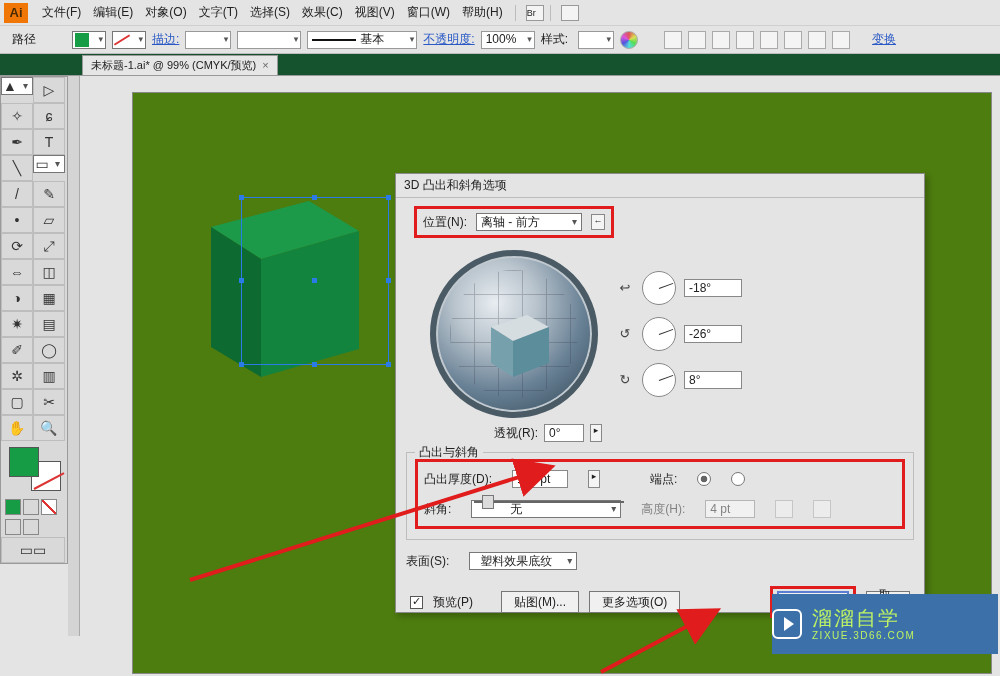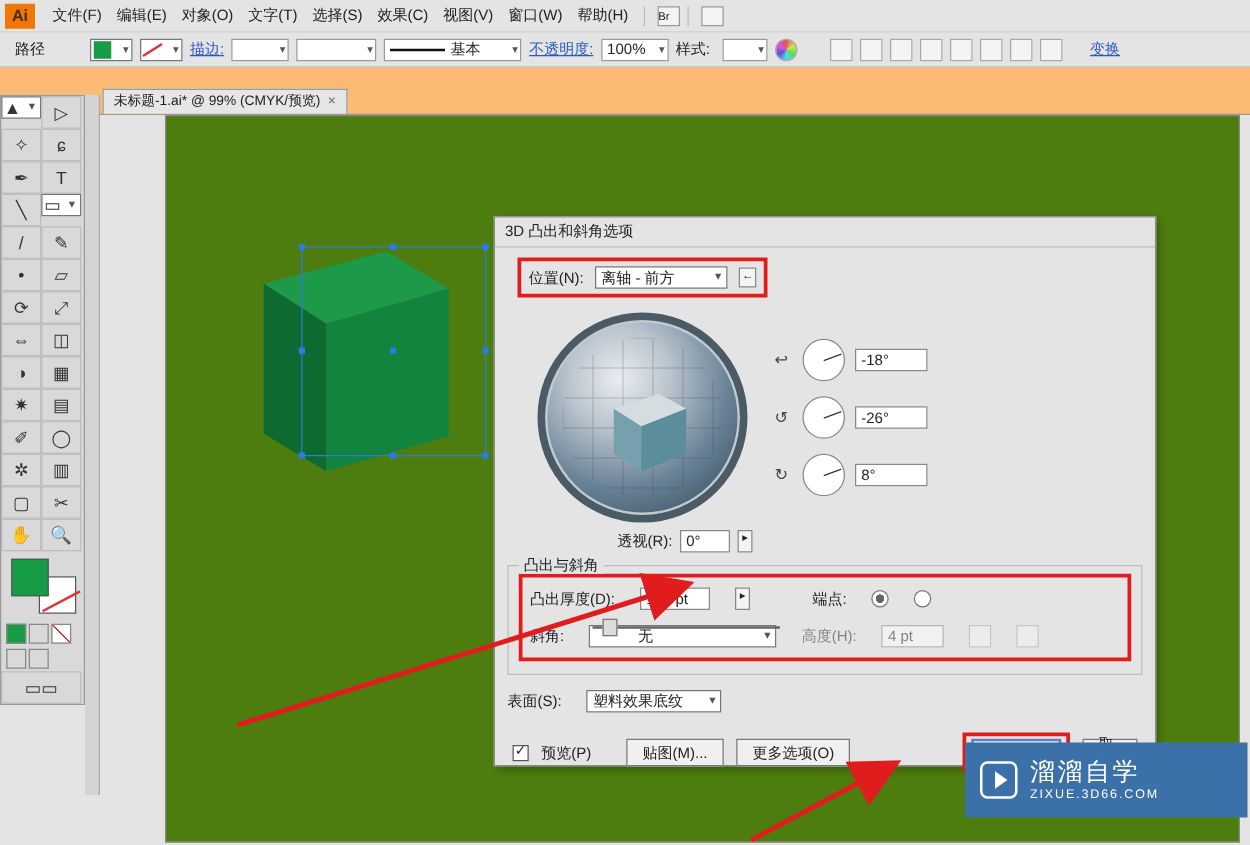--- a/index.html
+++ b/index.html
@@ -28,21 +28,21 @@
   .optbar .label{font-size:12px;margin-right:4px;}
   .swatch{width:34px;height:18px;border:1px solid #777;display:flex;align-items:center;justify-content:space-between;padding:0 2px;background:#fff;}
   .swatch .c{width:14px;height:14px;}
   .swatch .arr{font-size:9px;color:#555;}
   .linkblue{color:#2a59c5;text-decoration:underline;}
   .optdrop{border:1px solid #999;height:18px;background:#fff;display:flex;align-items:center;padding:0 14px 0 4px;position:relative;}
   .optdrop:after{content:"▾";position:absolute;right:2px;font-size:9px;color:#555;}
   .opticon{width:18px;height:18px;border:1px solid #aaa;background:#f4f4f4;}
 
   
-  .tabrow{height:38px;background:#fdba74;border-bottom:1px solid #999;display:flex;align-items:end;padding-left:82px;}
+  .tabrow{height:22px;background:#14532d;border-bottom:1px solid #999;display:flex;align-items:end;padding-left:82px;}
   .doctab{background:#e6e6e6;border:1px solid #9a9a9a;border-bottom:none;height:20px;padding:2px 8px;font-size:11px;display:flex;align-items:center;position:relative;}
   .doctab .x{margin-left:6px;color:#666;}
 
   
   .tools{position:absolute;left:0;top:76px;width:68px;background:var(--panel);border:1px solid #9a9a9a;}
   .trow{display:flex;}
   .tcell{width:32px;height:26px;border:1px solid #bdbdbd;display:flex;align-items:center;justify-content:center;color:#333;font-size:14px;}
   .tcell.sel{background:#fff;border:1px solid #777;}
   .fillsw{position:relative;width:60px;height:48px;margin:4px;}
   .fillsw .a,.fillsw .b{position:absolute;width:30px;height:30px;border:1px solid #555;}
@@ -104,21 +104,21 @@
   .dlgfoot{display:flex;align-items:center;gap:10px;margin-top:6px;padding:0 4px;}
   .chk{width:13px;height:13px;border:1px solid #555;background:#fff;display:flex;align-items:center;justify-content:center;font-size:11px;}
   .btn{border:1px solid #777;background:#f0f0f0;height:22px;padding:0 12px;display:flex;align-items:center;}
   .btn.primary{border:2px solid #5a7ed4;}
   .okred{border:3px solid #e11c1c;padding:2px 4px;}
 
   
   .arrows{position:absolute;left:0;top:0;width:1000px;height:676px;pointer-events:none;}
 
   
-  .wm{position:absolute;right:2px;bottom:22px;width:226px;height:60px;background:#3b70a8;color:#ffffff;display:flex;align-items:center;gap:10px;padding:0 12px;}
+  .wm{position:absolute;right:2px;bottom:22px;width:226px;height:60px;background:#3b70a8;color:#bef264;display:flex;align-items:center;gap:10px;padding:0 0;}
   .wm .play{width:30px;height:30px;border:2px solid #fff;border-radius:6px;display:flex;align-items:center;justify-content:center;}
   .wm .play:after{content:"";border-left:10px solid #fff;border-top:7px solid transparent;border-bottom:7px solid transparent;margin-left:3px;}
   .wm .big{font-size:20px;letter-spacing:2px;}
   .wm .url{font-size:10px;letter-spacing:1.5px;}
 
   .disabled{opacity:.5;filter:grayscale(.4);}
 </style>
 </head>
 <body>
 
@@ -357,21 +357,21 @@
               <span class="disabled">高度(H):</span>
               <span class="numf disabled" style="width:50px;">4 pt</span>
               <span class="opticon disabled"></span>
               <span class="opticon disabled"></span>
             </div>
           </div>
         </div>
 
         <div class="line" style="margin-top:6px;">
           <span>表面(S):</span>
-          <span class="sel" style="width:108px;">
+          <span class="sel" style="width:108px;justify-content:center;">
               <span>塑料效果底纹</span>
             </span>
         </div>
 
         <div class="dlgfoot">
           <span class="chk">✓</span>
           <span>预览(P)</span>
           <span style="width:8px"></span>
           <span class="btn">贴图(M)...</span>
           <span class="btn">更多选项(O)</span>

